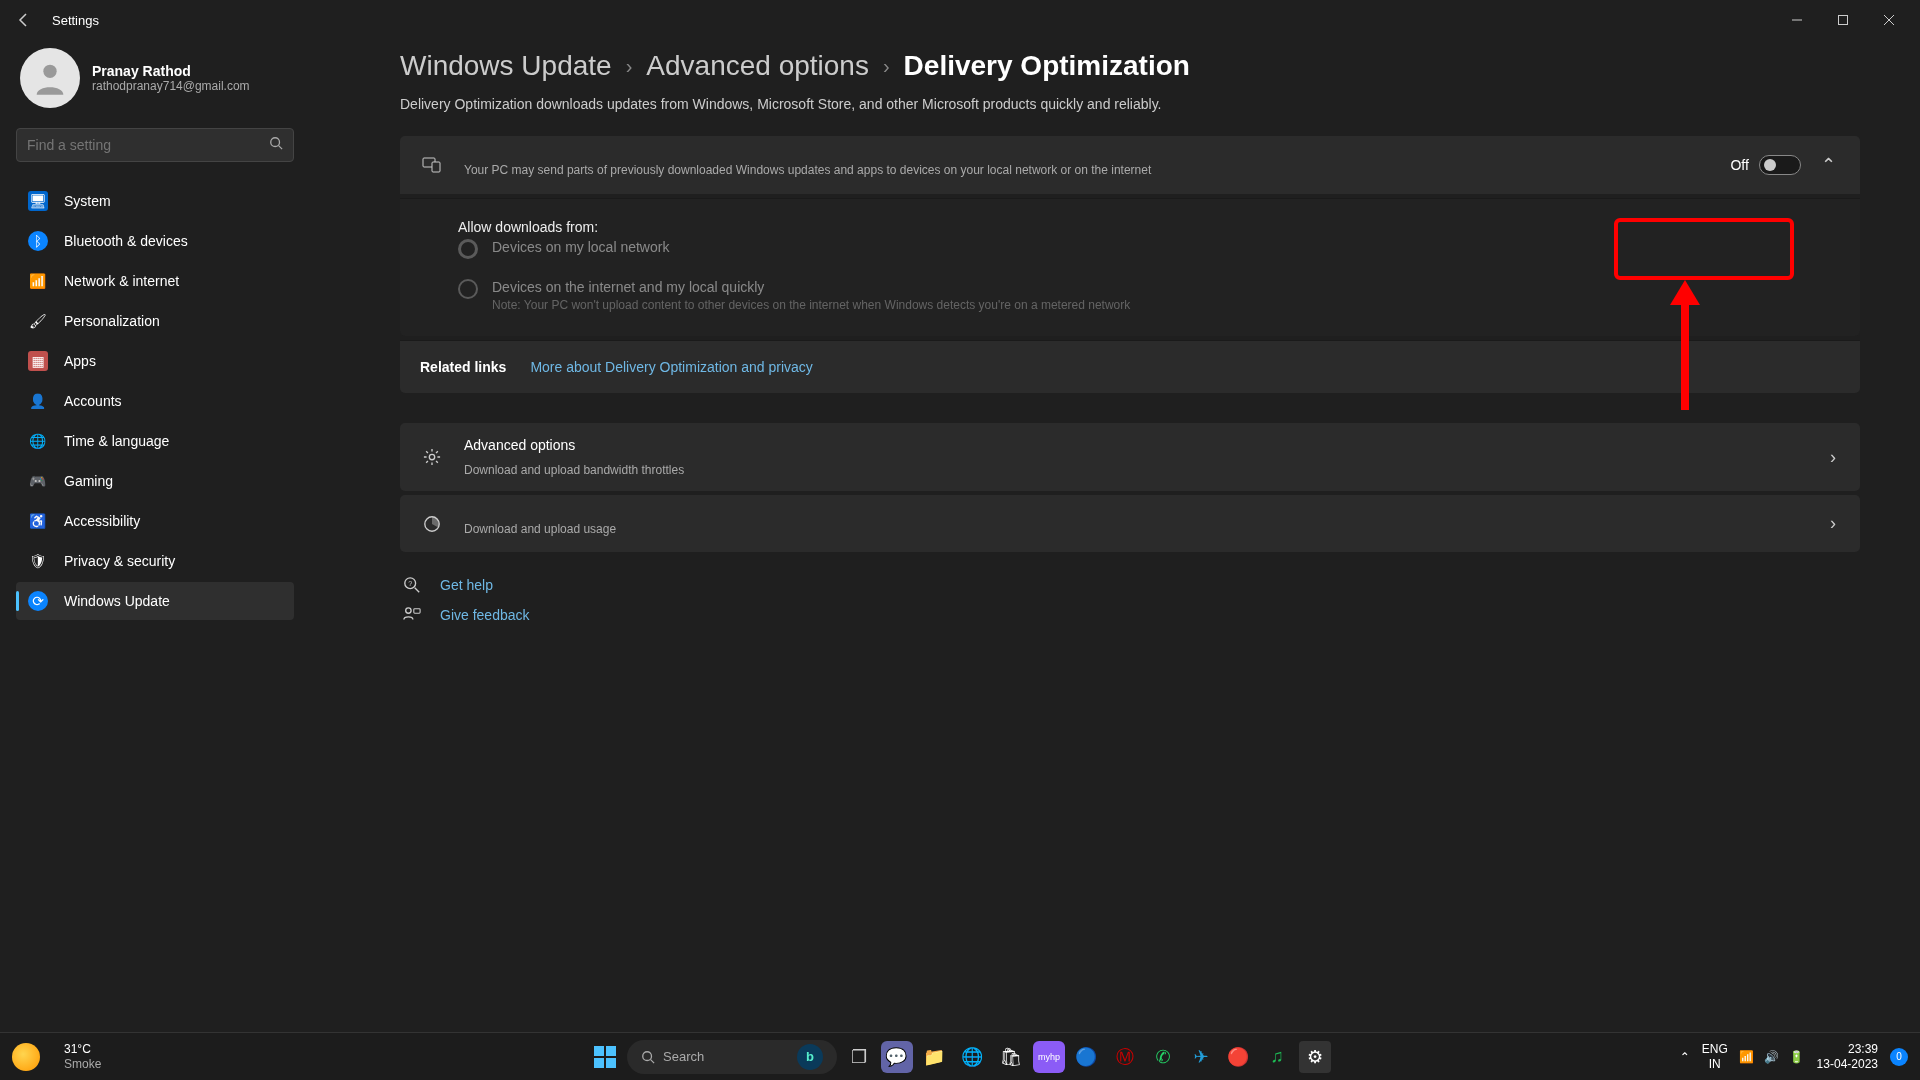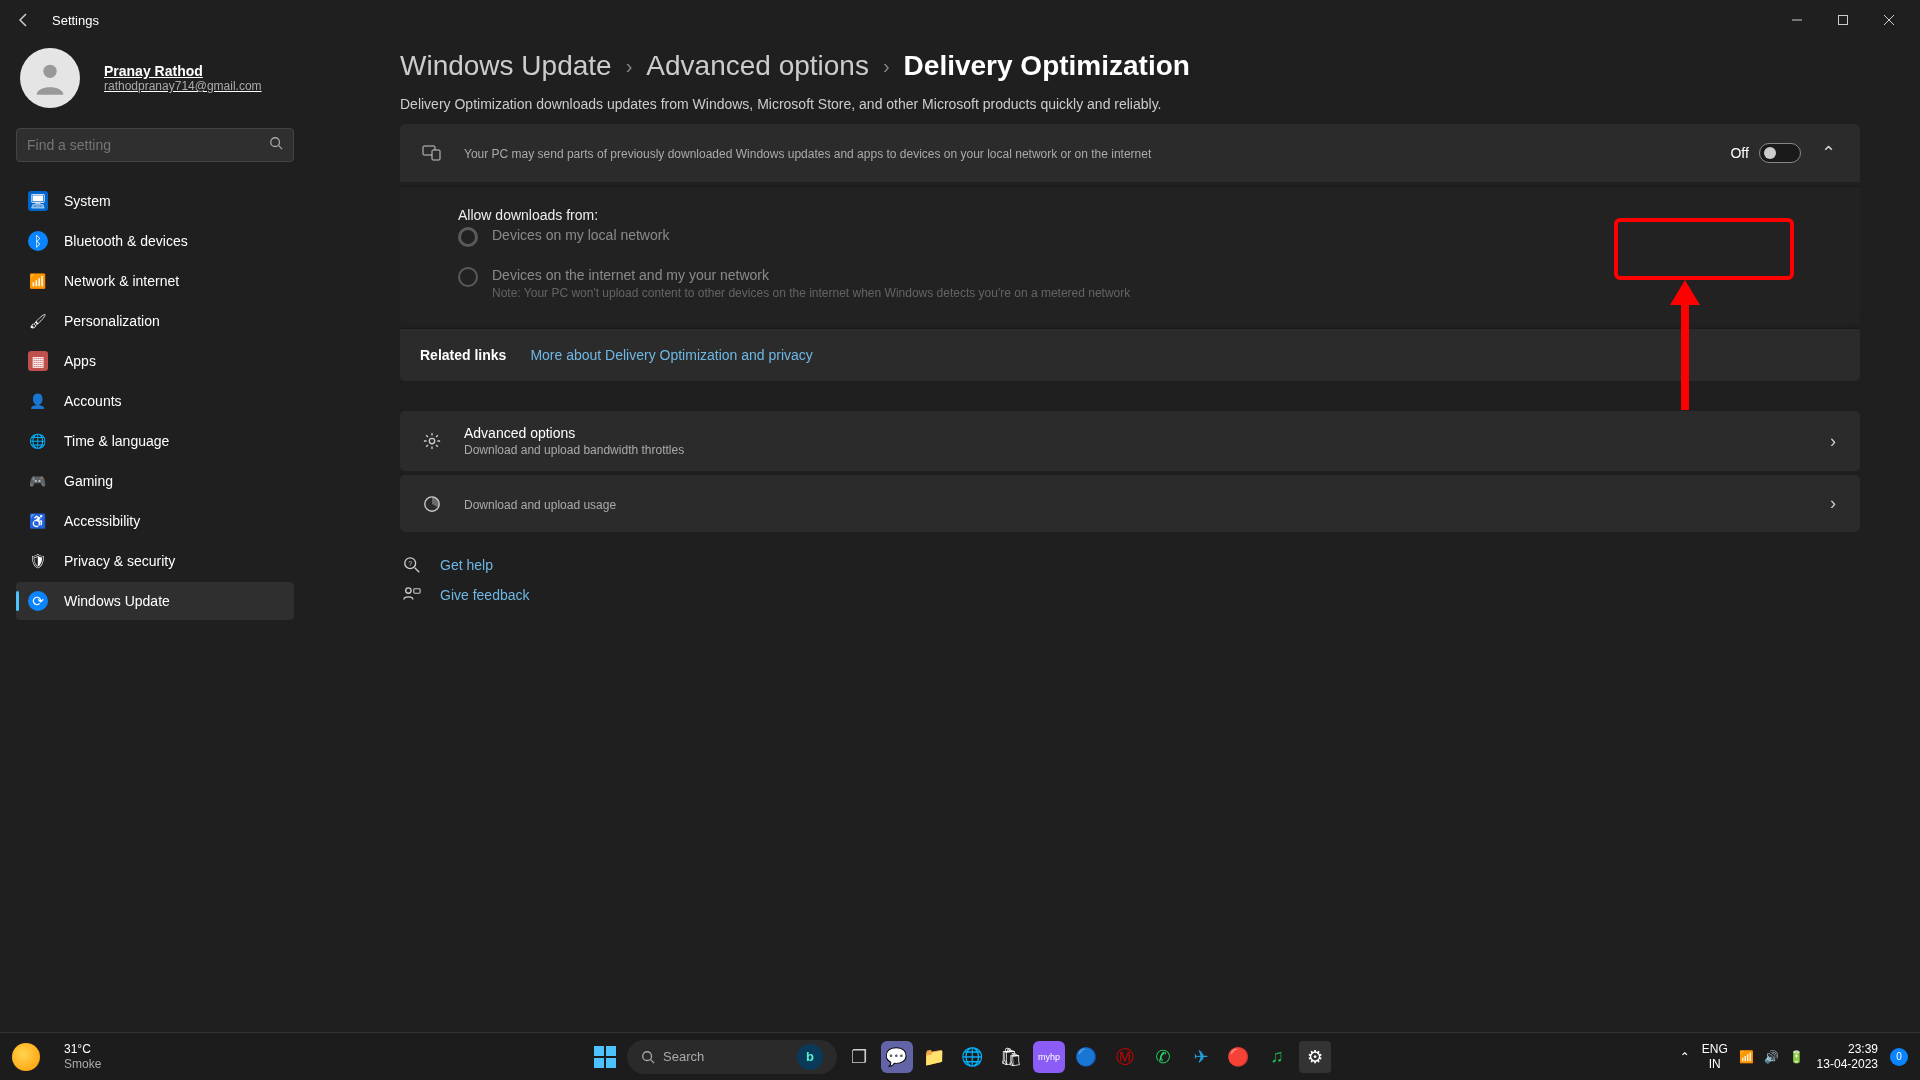--- a/index.html
+++ b/index.html
@@ -13,48 +13,48 @@
 .titlebar .window-controls .ctrl { width: 46px; height: 32px; display: flex; align-items: center; justify-content: center; cursor: pointer; }
 
 
 .layout { display: flex; height: calc(100% - 40px - 48px); }
 
 
 .sidebar { width: 310px; padding: 0 16px; }
 .user-section { display: flex; align-items: center; padding: 8px 4px 20px 4px; }
 .avatar { width: 60px; height: 60px; border-radius: 50%; background: #e5e5e5; display: flex; align-items: center; justify-content: center; }
 .avatar svg { width: 40px; height: 40px; }
-.user-info { margin-left: 24px; text-decoration: underline; }
+.user-info { margin-left: 12px; }
 .user-name { font-size: 14px; font-weight: 600; }
 .user-email { font-size: 12px; color: #aaa; }
 
 .search-box { display: flex; align-items: center; background: #2f2f2f; border: 1px solid #444; border-radius: 4px; height: 34px; padding: 0 10px; margin-bottom: 20px; }
 .search-box input { background: transparent; border: none; outline: none; color: #ccc; flex: 1; font-size: 14px; }
 .search-box .icon { color: #aaa; }
 
 .nav-list { list-style: none; }
 .nav-item { display: flex; align-items: center; height: 38px; padding: 0 12px; border-radius: 4px; cursor: pointer; font-size: 14px; margin-bottom: 2px; }
 .nav-item.active { background: #2f2f2f; position: relative; }
 .nav-item.active::before { content: ''; position: absolute; left: 0; top: 9px; bottom: 9px; width: 3px; background: #4cc2ff; border-radius: 2px; }
 .nav-icon { width: 20px; height: 20px; margin-right: 16px; display: flex; align-items: center; justify-content: center; border-radius: 3px; font-size: 14px; }
 
 
 .main { flex: 1; padding: 10px 60px 0 90px; overflow-y: auto; }
 .breadcrumb { font-size: 28px; margin-bottom: 14px; display: flex; align-items: center; flex-wrap: wrap; }
 .breadcrumb .crumb { color: #ccc; cursor: pointer; }
 .breadcrumb .sep { margin: 0 14px; color: #888; font-size: 20px; }
 .breadcrumb .current { font-weight: 600; color: #fff; }
-.description { font-size: 14px; color: #ccc; margin-bottom: 12px; }
+.description { font-size: 14px; color: #ccc; margin-bottom: 24px; }
 
 .card { background: #2b2b2b; border-radius: 5px; margin-bottom: 4px; }
 .card-header { display: flex; align-items: center; padding: 14px 20px; cursor: pointer; }
 .card-icon { width: 24px; display: flex; justify-content: center; margin-right: 20px; color: #ccc; }
 .card-text { flex: 1; }
 .card-title { font-size: 14px; color: #fff; }
-.card-sub { font-size: 12px; color: #aaa; margin-top: 2px; }
+.card-sub { font-size: 12px; color: #aaa; margin-top: 10px; }
 .card-controls { display: flex; align-items: center; gap: 16px; }
 .toggle-wrap { display: flex; align-items: center; gap: 10px; }
 .toggle-label { font-size: 14px; }
 .toggle { width: 42px; height: 20px; border-radius: 10px; background: #1a1a1a; border: 1px solid #888; position: relative; cursor: pointer; }
 .toggle .knob { width: 12px; height: 12px; border-radius: 50%; background: #ccc; position: absolute; top: 3px; left: 4px; }
 .chevron { font-size: 18px; color: #ccc; padding: 4px; cursor: pointer; }
 
 .highlight-box { position: absolute; border: 4px solid #ff0000; border-radius: 6px; pointer-events: none; }
 .arrow-annotation { position: absolute; pointer-events: none; }
 
@@ -231,21 +231,21 @@
       <div class="section-label">Allow downloads from:</div>
       <div class="radio-row">
         <div class="radio selected"></div>
         <div>
           <div class="radio-text">Devices on my local network</div>
         </div>
       </div>
       <div class="radio-row" style="margin-bottom:0;">
         <div class="radio"></div>
         <div>
-          <div class="radio-text">Devices on the internet and my your network</div>
+          <div class="radio-text">Devices on the internet and my local quickly</div>
           <div class="radio-note">Note: Your PC won't upload content to other devices on the internet when Windows detects you're on a metered network</div>
         </div>
       </div>
     </div>
 
     <div class="related-row">
       <span class="related-label">Related links</span>
       <span class="related-link">More about Delivery Optimization and privacy</span>
     </div>
 

